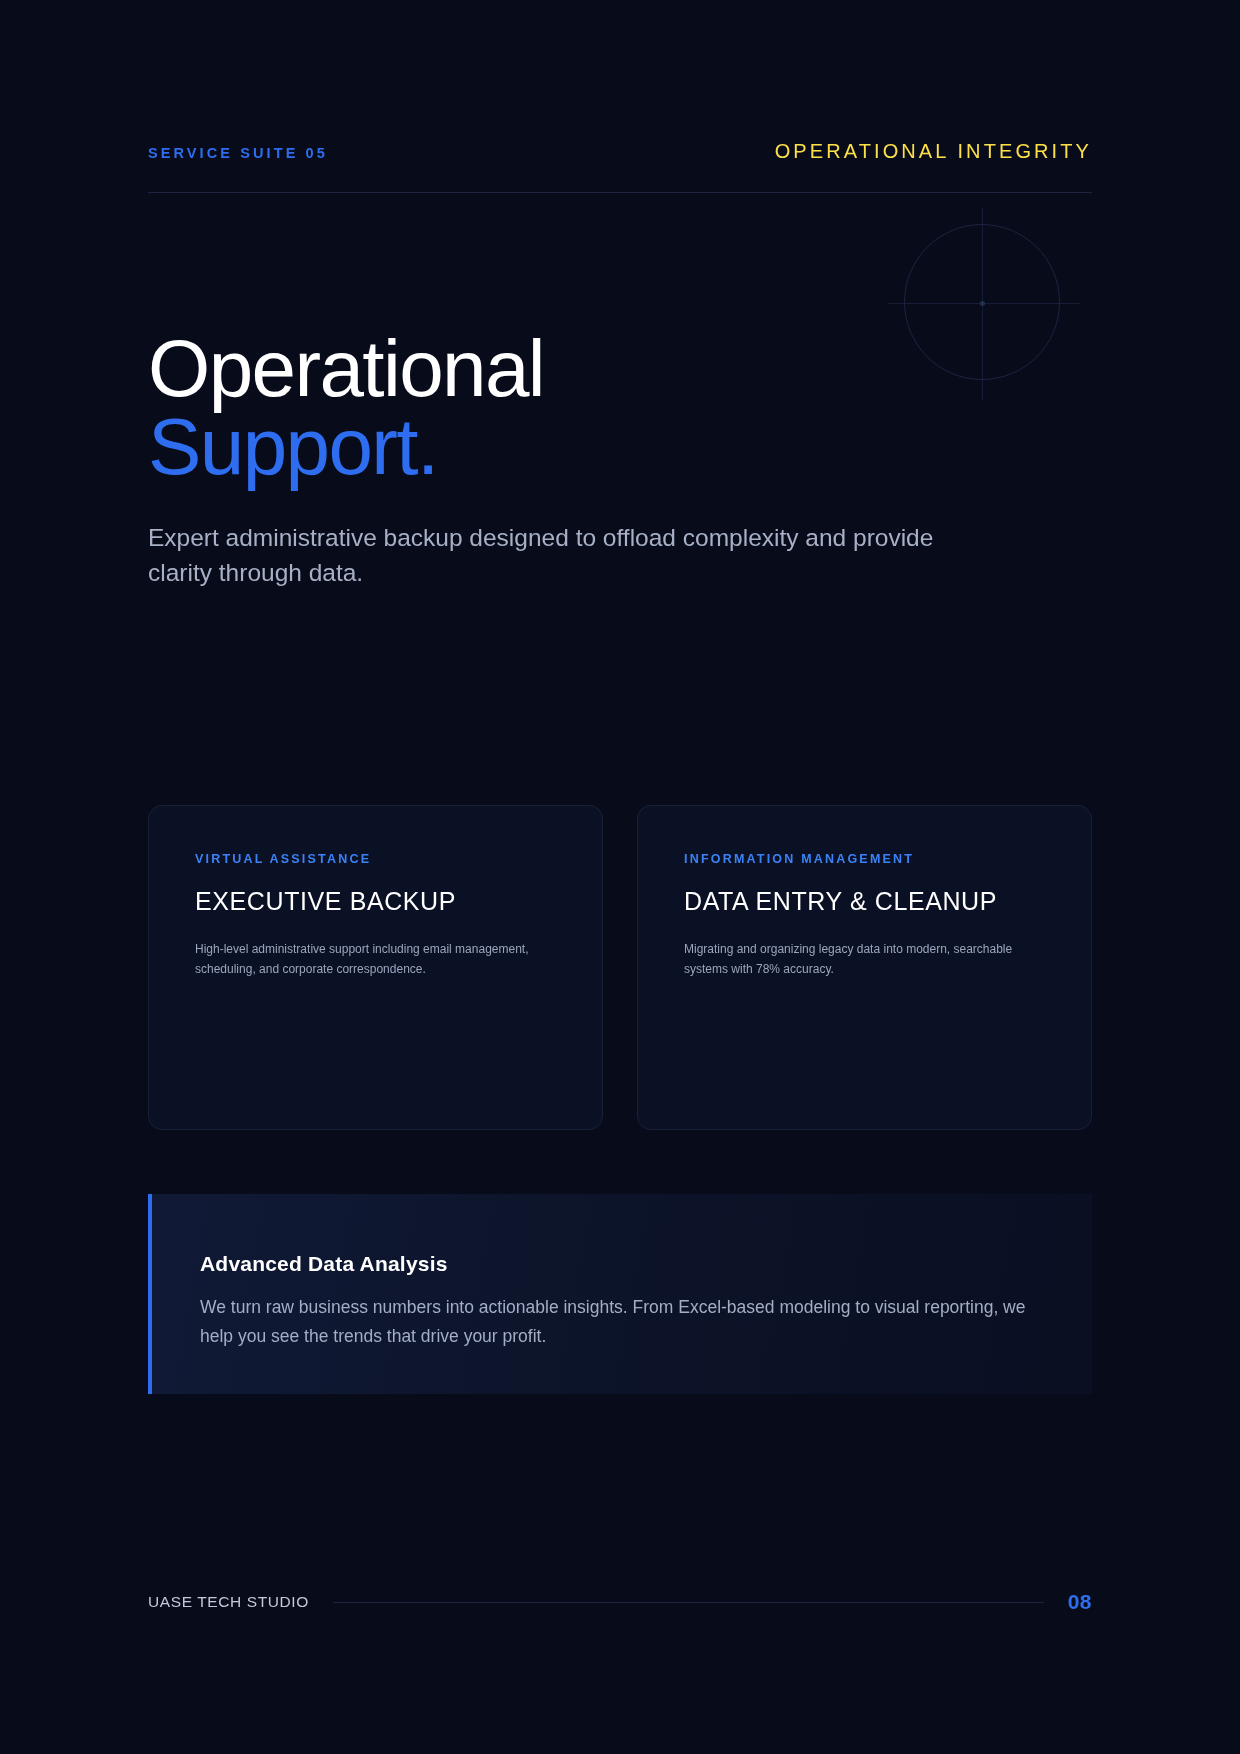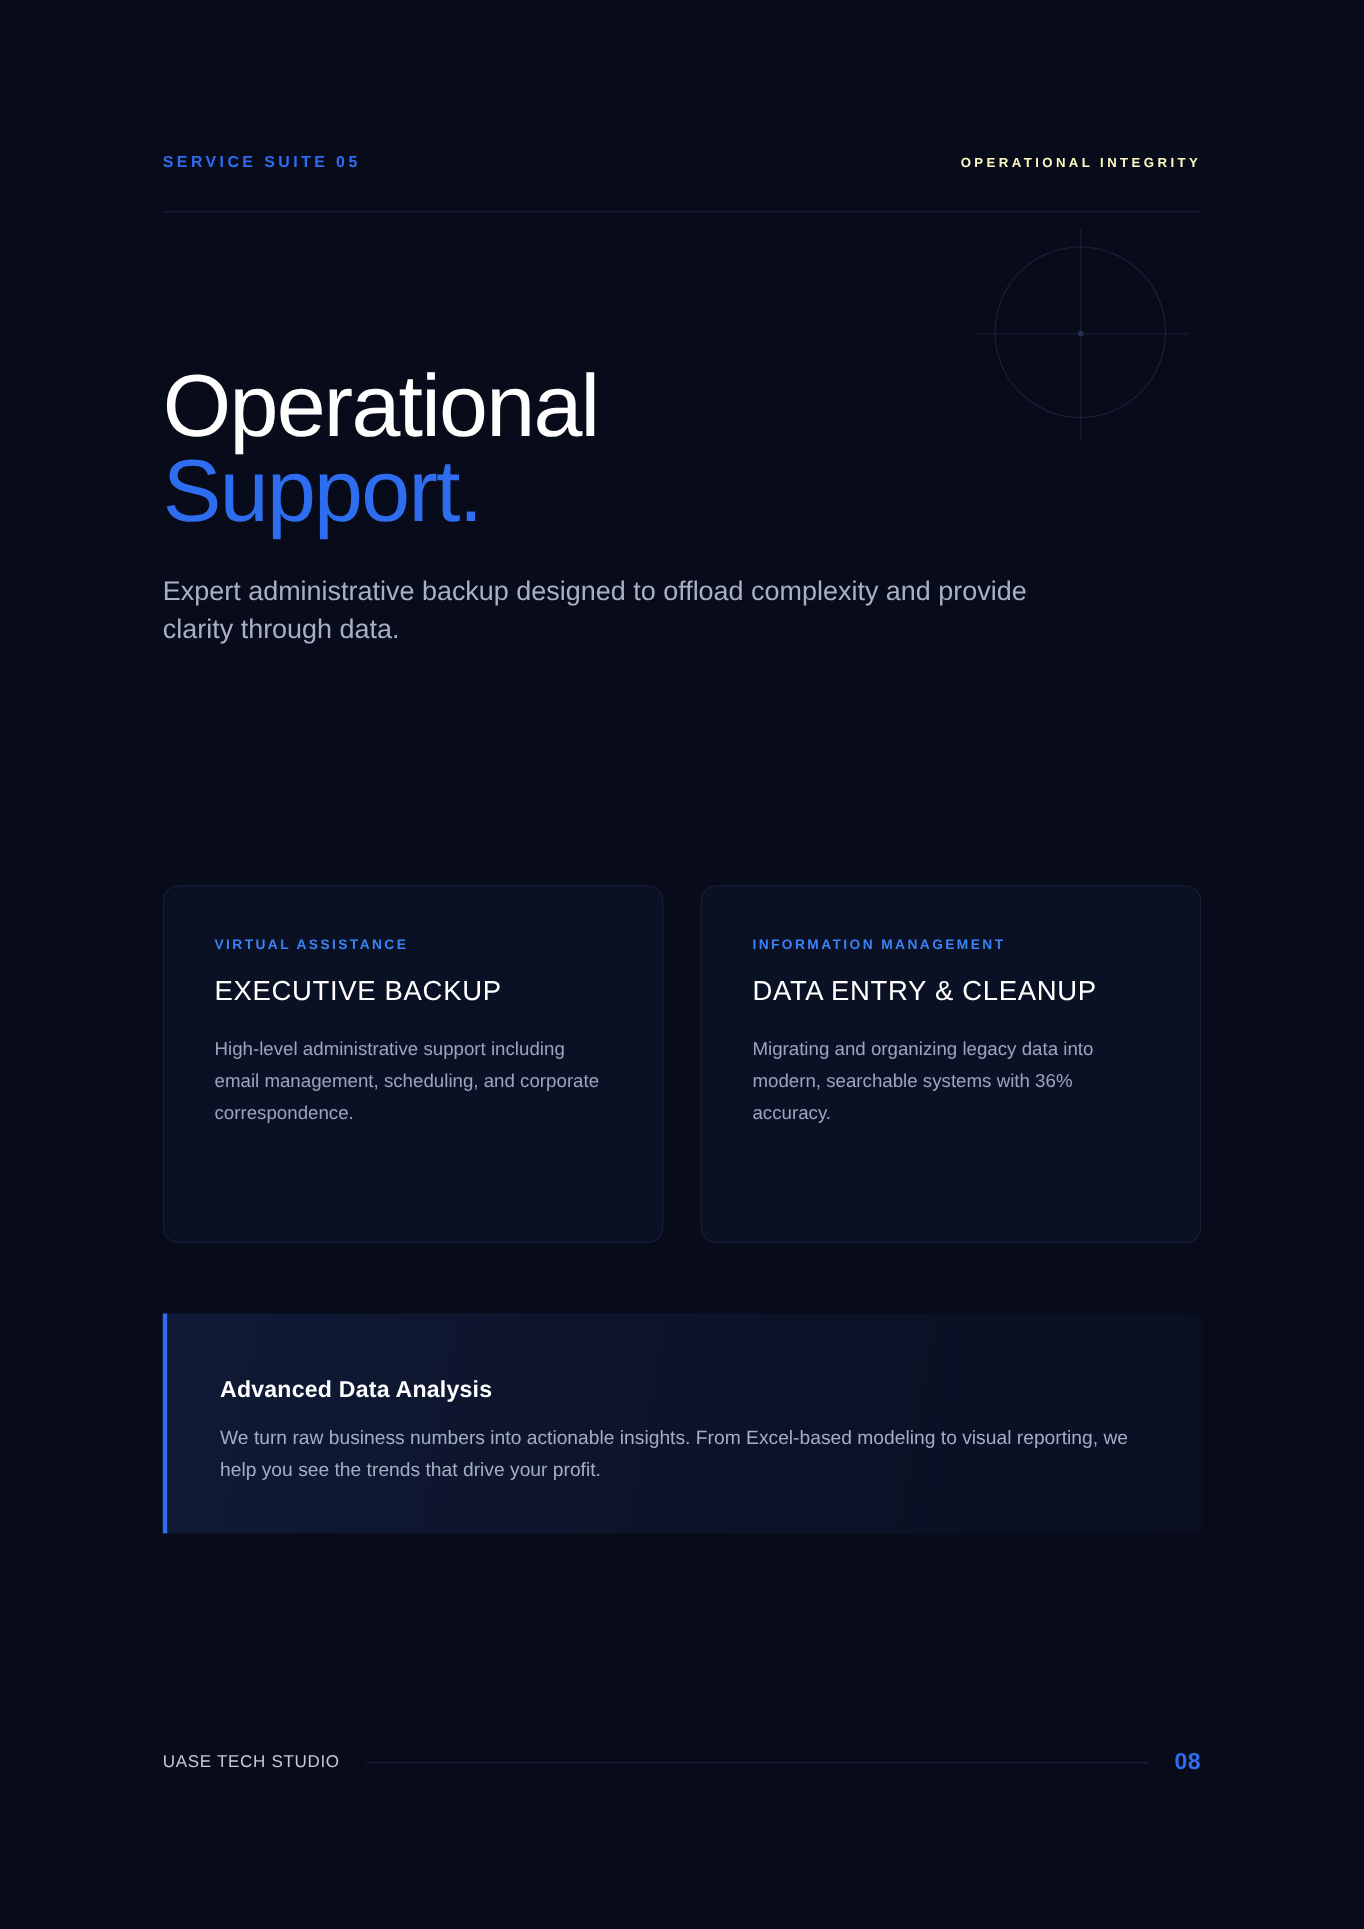--- a/index.html
+++ b/index.html
@@ -29,24 +29,24 @@
     justify-content: space-between;
     align-items: baseline;
   }
   .kicker-left {
     font-size: 14.5px;
     font-weight: bold;
     letter-spacing: 3.1px;
     color: #2f6df0;
   }
   .kicker-right {
-    font-size: 12px;
-    font-weight: bold;
+    font-size: 20px;
+    font-weight: normal;
     letter-spacing: 3.1px;
-    color: #fef9c3;
+    color: #fde047;
   }
   .topbar-rule {
     position: absolute;
     left: 148px;
     top: 192px;
     width: 944px;
     height: 1px;
     background: #1d2440;
   }
 
@@ -135,21 +135,21 @@
   .card-title {
     margin-top: 21px;
     font-size: 25px;
     font-weight: normal;
     letter-spacing: 0.6px;
     line-height: 1.18;
     color: #ffffff;
   }
   .card-body {
     margin-top: 22px;
-    font-size: 17px;
+    font-size: 12px;
     line-height: 1.72;
     color: #9ba5bd;
   }
 
   
   .band {
     position: absolute;
     left: 148px;
     top: 1194px;
     width: 944px;
@@ -231,21 +231,21 @@
 
     <div class="card">
       <div class="card-kicker">VIRTUAL ASSISTANCE</div>
       <div class="card-title">EXECUTIVE BACKUP</div>
       <div class="card-body">High-level administrative support including email management, scheduling, and corporate correspondence.</div>
     </div>
 
     <div class="card">
       <div class="card-kicker">INFORMATION MANAGEMENT</div>
       <div class="card-title">DATA ENTRY &amp; CLEANUP</div>
-      <div class="card-body">Migrating and organizing legacy data into modern, searchable systems with 36% accuracy.</div>
+      <div class="card-body">Migrating and organizing legacy data into modern, searchable systems with 78% accuracy.</div>
     </div>
 
   </div>
 
   <div class="band">
     <div class="band-inner">
       <div class="band-title">Advanced Data Analysis</div>
       <div class="band-body">We turn raw business numbers into actionable insights. From Excel-based modeling to visual reporting, we help you see the trends that drive your profit.</div>
     </div>
   </div>

